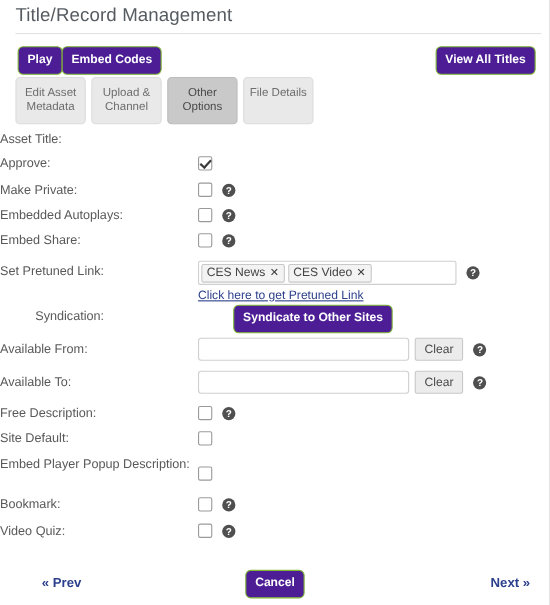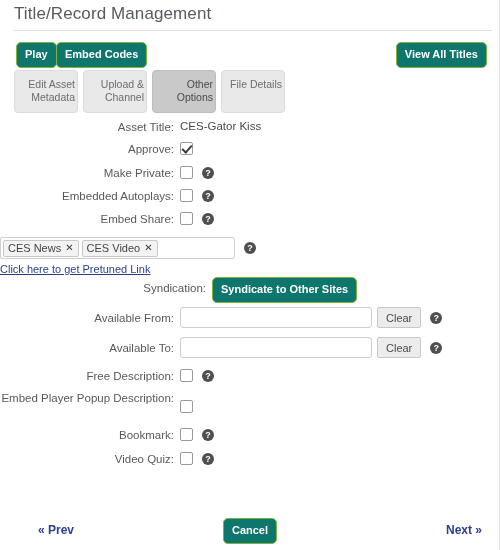--- a/index.html
+++ b/index.html
@@ -30,21 +30,21 @@
   .title-rule {
     position: absolute;
     left: 14px; top: 30px;
     width: 478px; height: 1px;
     background: #e2e2e2;
   }
 
   
   .btn-green {
     display: inline-block;
-    background: #0f766e;
+    background: #4c1d95;
     border: 1px solid #7fb636;
     border-radius: 5px;
     color: #ffffff;
     font-weight: bold;
     font-size: 11px;
     line-height: 1;
     padding: 6px 8px 7px;
     text-align: center;
     white-space: nowrap;
     cursor: pointer;
@@ -56,32 +56,31 @@
   
   .tabs { position: absolute; left: 14px; top: 70px; display: flex; gap: 5px; }
   .tab {
     width: 64px;
     background: #e9e9e9;
     border: 1px solid #dcdcdc;
     border-radius: 4px;
     color: #6d6d6d;
     font-size: 10.5px;
     line-height: 13px;
-    text-align: right;
+    text-align: center;
     padding: 7px 2px 8px;
     cursor: pointer;
   }
   .tab.active { background: #c9c9c9; border-color: #bdbdbd; color: #4a4a4a; }
 
   
   .form { position: absolute; left: 0; top: 120px; width: 500px; }
   .row { display: flex; align-items: flex-start; margin-bottom: 0; }
   .lbl {
     width: 180px;
-    text-align: right;
     padding-right: 6px;
     font-size: 11.5px;
     color: #595959;
     line-height: 14px;
   }
   .ctl { flex: 1; display: flex; align-items: center; }
 
   .val-text { font-size: 11.5px; color: #4a4a4a; }
 
   
@@ -219,23 +218,20 @@
     <div class="tab">Edit Asset Metadata</div>
     <div class="tab">Upload &amp; Channel</div>
     <div class="tab active">Other Options</div>
     <div class="tab">File Details</div>
   </div>
 
   <div class="form">
 
     <div class="row" style="height:22px;">
       <div class="lbl">Asset Title:</div>
-      <div class="ctl">
-          <span class="val-text">CES-Gator Kiss</span>
-        </div>
     </div>
 
     <div class="row" style="height:24px;">
       <div class="lbl">Approve:</div>
       <div class="ctl">
           <span class="cb checked"></span>
         </div>
     </div>
 
     <div class="row" style="height:23px;">
@@ -256,20 +252,21 @@
 
     <div class="row" style="height:25px;">
       <div class="lbl">Embed Share:</div>
       <div class="ctl">
         <span class="cb"></span>
         <span class="help">?</span>
       </div>
     </div>
 
     <div class="row" style="height:40px;">
+      <div class="lbl" style="padding-top:3px;">Set Pretuned Link:</div>
       <div class="ctl" style="flex-direction:column; align-items:flex-start;">
         <div style="display:flex; align-items:center;">
           <div class="tagbox">
             <span class="tag">
               <span>CES News</span>
               <span class="x">✕</span>
             </span>
             <span class="tag">
               <span>CES Video</span>
               <span class="x">✕</span>
@@ -307,20 +304,26 @@
     </div>
 
     <div class="row" style="height:23px;">
       <div class="lbl">Free Description:</div>
       <div class="ctl">
         <span class="cb"></span>
         <span class="help">?</span>
       </div>
     </div>
 
+    <div class="row" style="height:24px;">
+      <div class="lbl">Site Default:</div>
+      <div class="ctl">
+          <span class="cb"></span>
+        </div>
+    </div>
 
     <div class="row" style="height:36px;">
       <div class="lbl" style="line-height:13px;">Embed Player Popup Description:</div>
       <div class="ctl" style="padding-top:8px; align-items:flex-start;">
         <span class="cb"></span>
       </div>
     </div>
 
     <div class="row" style="height:24px;">
       <div class="lbl">Bookmark:</div>

